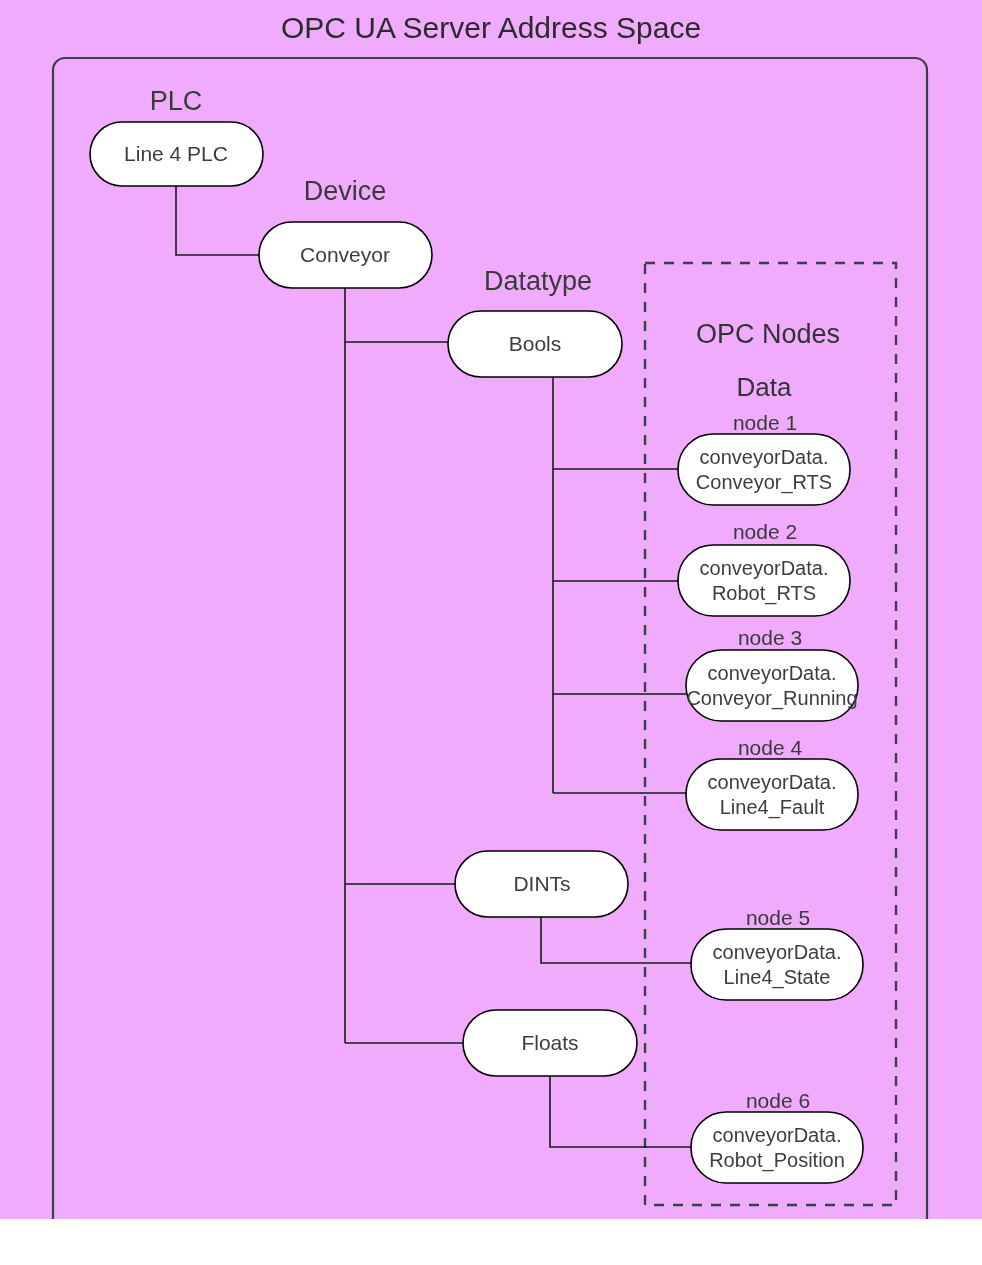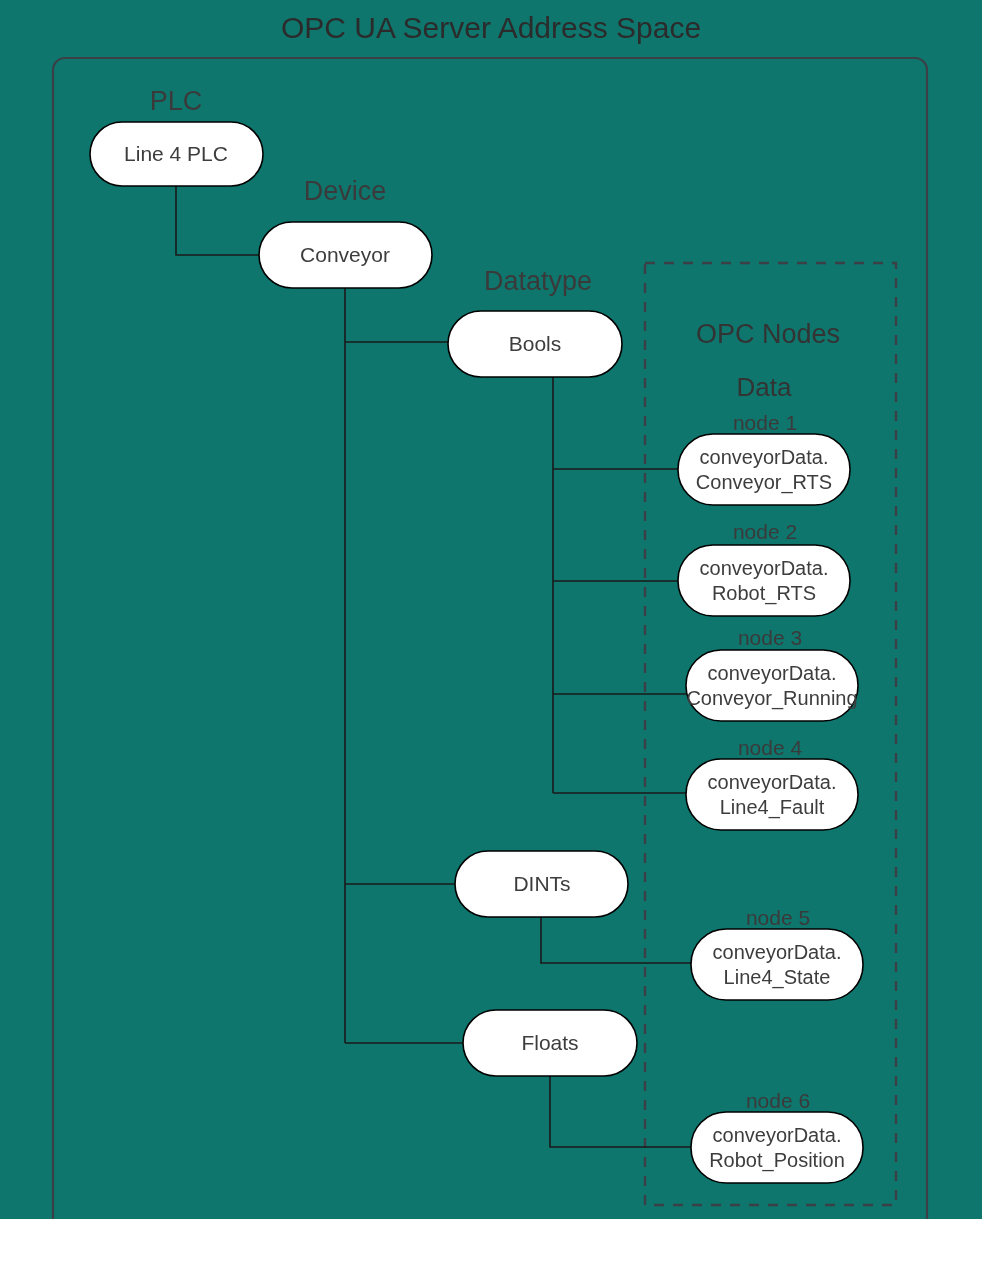--- a/index.html
+++ b/index.html
@@ -4,21 +4,21 @@
 <style>
   html, body {
     margin: 0;
     padding: 0;
     background: #ffffff;
   }
   #canvas {
     position: relative;
     width: 982px;
     height: 1219px;
-    background: #0f766e;
+    background: #f0abfc;
     font-family: "Liberation Sans", sans-serif;
     overflow: hidden;
   }
   svg#diagram {
     position: absolute;
     top: 0;
     left: 0;
     width: 982px;
     height: 1265px;
   }

